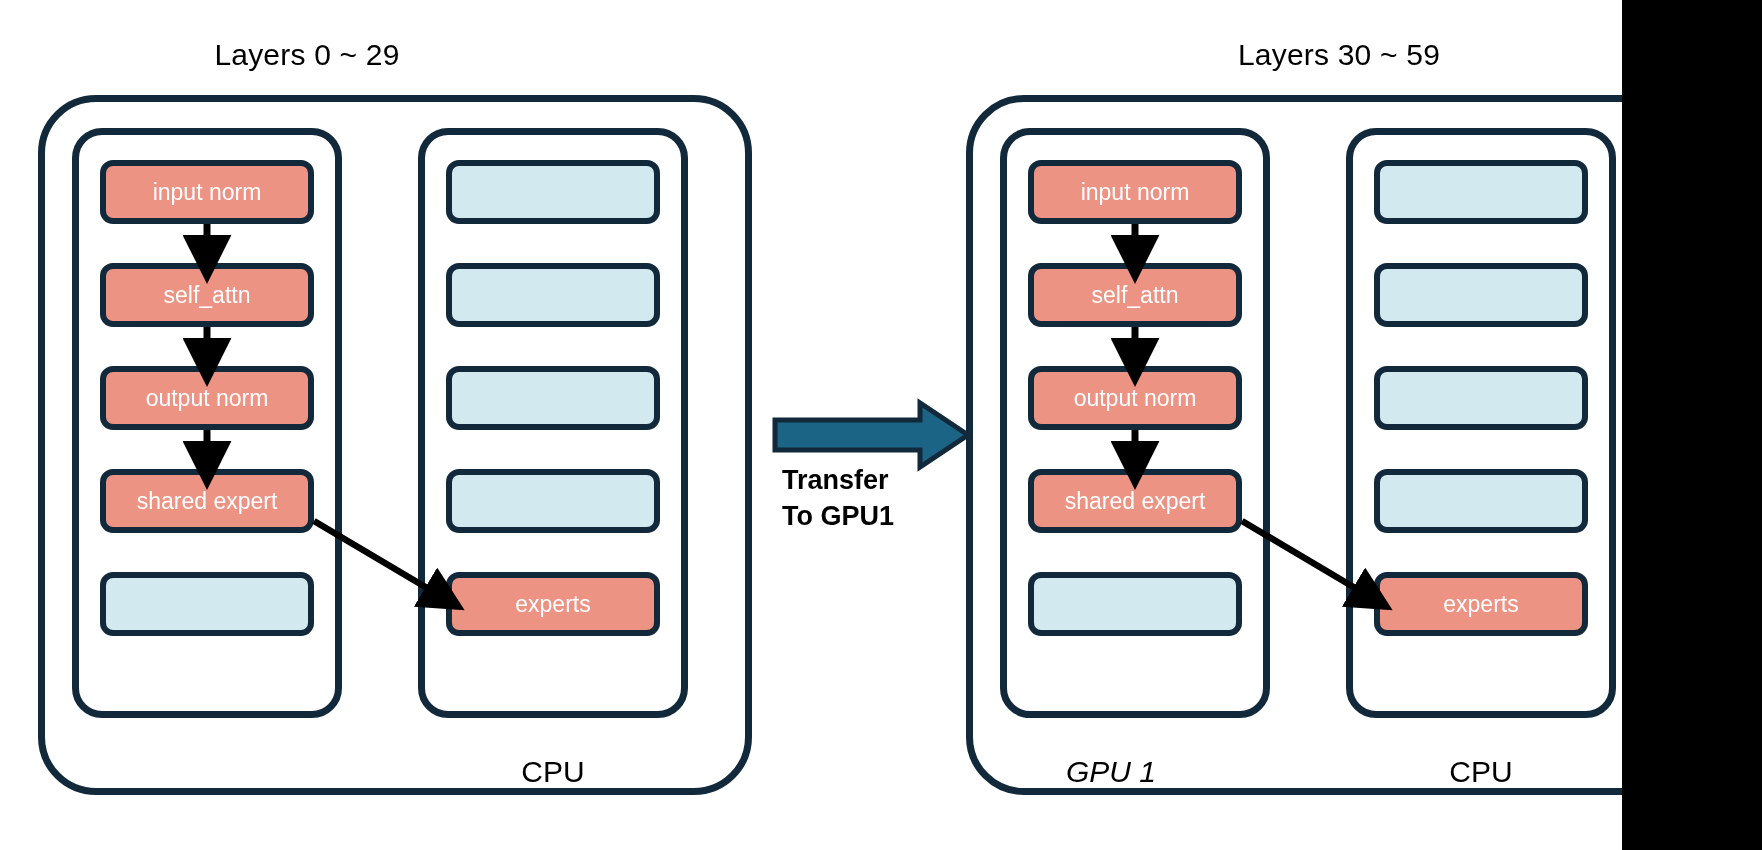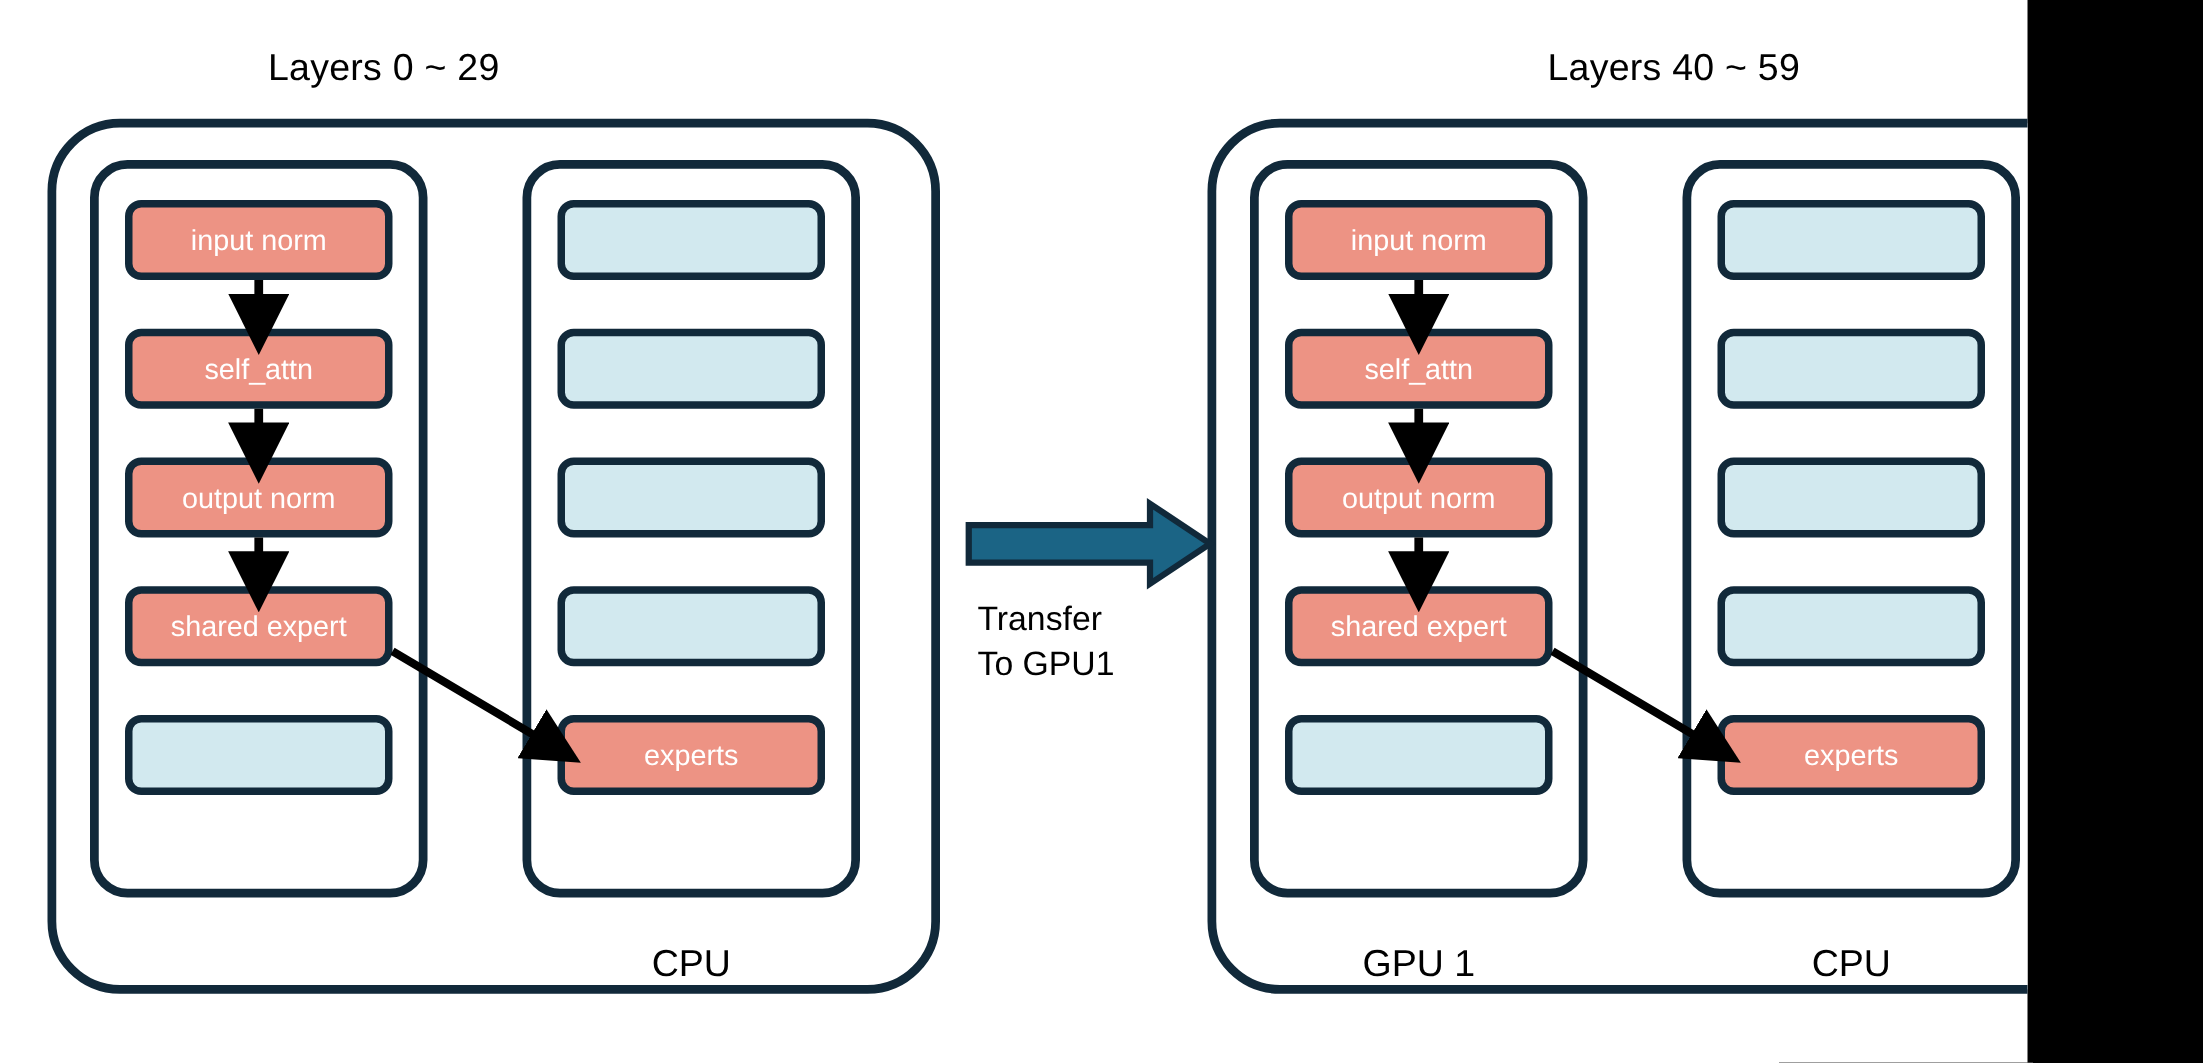--- a/index.html
+++ b/index.html
@@ -131,21 +131,21 @@
   </div>
   <div class="block blue" style="left:446px; top:469px; width:214px; height:64px;">
     <span></span>
   </div>
   <div class="block red" style="left:446px; top:572px; width:214px; height:64px;">
     <span>experts</span>
   </div>
 
   <div class="foot-label" style="left:418px; top:755px; width:270px;">CPU</div>
 
-  <div class="group-title" style="left:1155px; top:38px; width:368px;">Layers 40 ~ 59</div>
+  <div class="group-title" style="left:1155px; top:38px; width:368px;">Layers 30 ~ 59</div>
 
   <div class="group" style="left:966px; top:95px; width:714px; height:700px;"></div>
 
   <div class="column" style="left:1000px; top:128px; width:270px; height:590px;"></div>
 
   <div class="block red" style="left:1028px; top:160px; width:214px; height:64px;">
     <span>input norm</span>
   </div>
   <div class="block red" style="left:1028px; top:263px; width:214px; height:64px;">
     <span>self_attn</span>
@@ -171,21 +171,21 @@
   <div class="block blue" style="left:1374px; top:366px; width:214px; height:64px;">
     <span></span>
   </div>
   <div class="block blue" style="left:1374px; top:469px; width:214px; height:64px;">
     <span></span>
   </div>
   <div class="block red" style="left:1374px; top:572px; width:214px; height:64px;">
     <span>experts</span>
   </div>
 
-  <div class="foot-label" style="left:1000px; top:755px; width:270px;">GPU 1</div>
+  <div class="foot-label" style="left:976px; top:755px; width:270px;font-style:italic;">GPU 1</div>
   <div class="foot-label" style="left:1346px; top:755px; width:270px;">CPU</div>
 
   <svg class="overlay" viewBox="0 0 1762 850" xmlns="http://www.w3.org/2000/svg">
     <defs>
       <marker id="ah-black" markerWidth="7" markerHeight="7" refX="3.3" refY="3.5" orient="auto" markerUnits="strokeWidth">
         <path d="M0,0 L7,3.5 L0,7 z" fill="#000000"></path>
       </marker>
     </defs>
 
     <g>
@@ -213,16 +213,16 @@
                L 920 420
                L 920 403
                L 968 435
                L 920 467
                L 920 450
                L 775 450
                Z" fill="#1B6485" stroke="#11293A" stroke-width="5" stroke-linejoin="miter"></path>
     </g>
   </svg>
 
-  <div class="transfer-label" style="left:782px; top:478px; width:180px;">Transfer
+  <div class="transfer-label" style="left:782px; top:463px; width:180px;font-weight:bold;">Transfer
 To GPU1</div>
 
 </div>
 
 </body></html>

